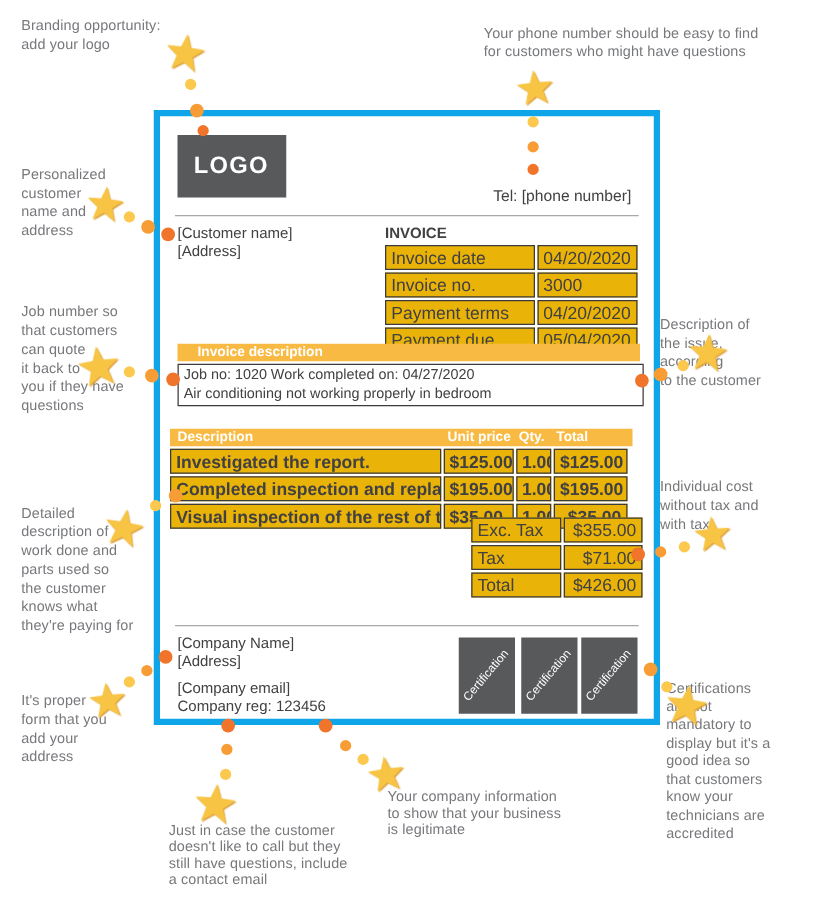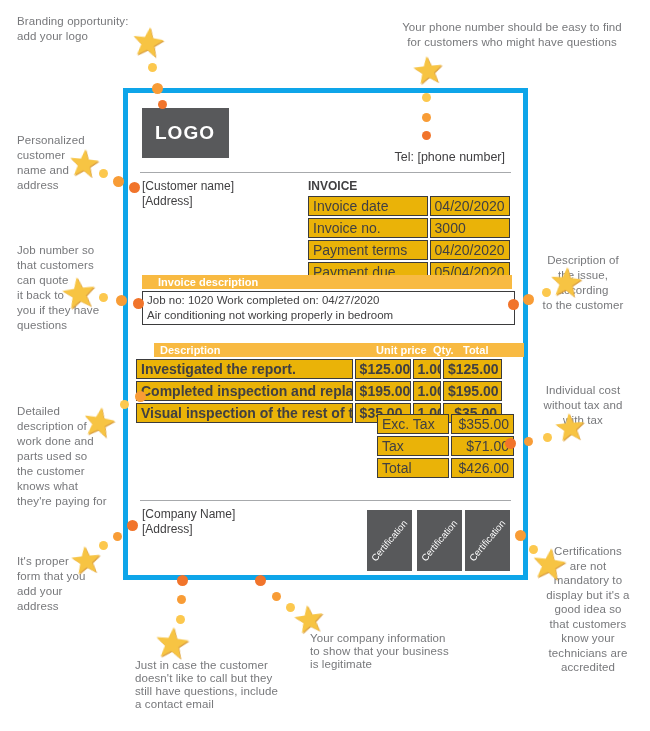--- a/index.html
+++ b/index.html
@@ -7,21 +7,21 @@
     position:relative; width:650px; height:731px; background:#ffffff;
     font-family:"Liberation Sans", sans-serif; overflow:hidden;
     color:#414042;
   }
 
   
   .note {
     position:absolute; color:#77787b; font-size:11.5px; line-height:15px;
     white-space:pre-line; letter-spacing:0.1px;
   }
-  .note-r { text-align:center; }
+  .note-r { text-align:left; }
   .lh13 { line-height:13px; }
   .lh14 { line-height:14.5px; }
 
   
   .star { position:absolute; z-index:6; filter:drop-shadow(1.5px 1.5px 0 rgba(216,152,48,0.9)); }
   .star path { fill:#f7c443; }
   .dot { position:absolute; width:9px; height:9px; border-radius:50%; z-index:5; }
   .dotL { width:11px; height:11px; }
   .d1 { background:#fcc84e; }
   .d2 { background:#f89c36; }
@@ -51,21 +51,21 @@
   .meta-tb { left:178px; top:101px; width:206px; }
   .tot-tb  { left:247px; top:319px; width:141px; }
   .tr { text-align:right; }
 
   .desc-bar, .items-head {
     background:#f8ba42; color:#ffffff; font-weight:bold; font-size:11px;
   }
   .desc-bar { left:14px; top:182px; width:370px; height:14px; line-height:14px; box-sizing:border-box; padding-left:16px; }
   .desc-box { left:14px; top:198px; width:367px; height:31px; border:1.5px solid #3b3b3c;
               font-size:11.5px; line-height:14.5px; padding:1px 0 0 4px; white-space:pre-line; }
-  .items-head { left:26px; top:250px; width:370px; height:14px; box-sizing:border-box; }
+  .items-head { left:8px; top:250px; width:370px; height:14px; box-sizing:border-box; }
   .items-head span { position:absolute; top:1px; }
   .ih0 { left:6px; } .ih1 { left:222px; } .ih2 { left:279px; } .ih3 { left:309px; }
   .items-tb { left:6px; top:264px; width:370px;font-weight:bold; }
 
   .footer-block { left:14px; top:414px; white-space:pre-line; }
   .email-block { left:14px; top:450px; white-space:pre-line; }
 
   .cert { position:absolute; top:417px; width:45px; height:61px; background:#58595b;
           display:flex; align-items:center; justify-content:center; overflow:hidden; }
   .cert span { color:#fff; font-size:9.5px; transform:rotate(-50deg); white-space:nowrap; }
@@ -296,20 +296,22 @@
       <tr>
             <td>Total</td>
             <td class="tr">$426.00</td>
           </tr>
     </tbody>
       </table>
 
     <div class="inv hr2"></div>
     <div class="inv footer-block txt12">[Company Name]
 [Address]</div>
+    <div class="inv email-block txt12">[Company email]
+Company reg: 123456</div>
 
     <div class="cert c1">
         <span>Certification</span>
       </div>
     <div class="cert c2">
         <span>Certification</span>
       </div>
     <div class="cert c3">
         <span>Certification</span>
       </div>

